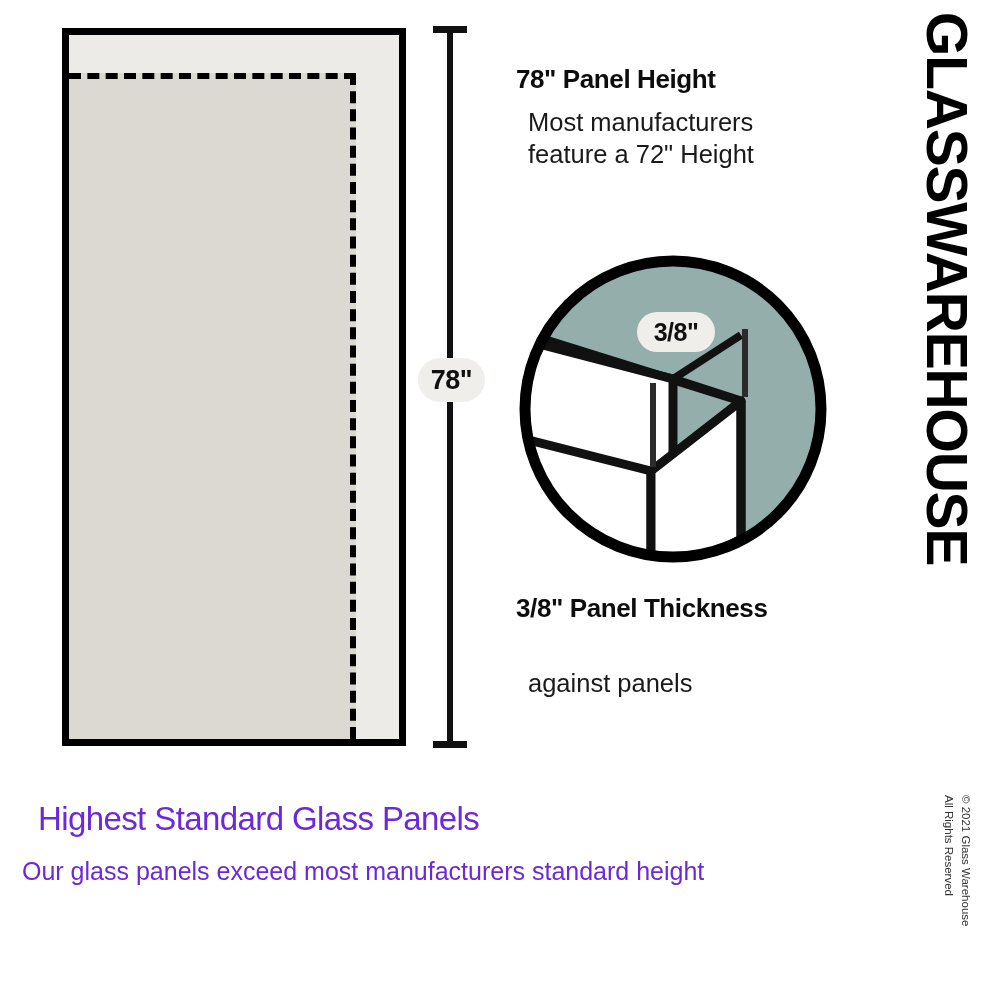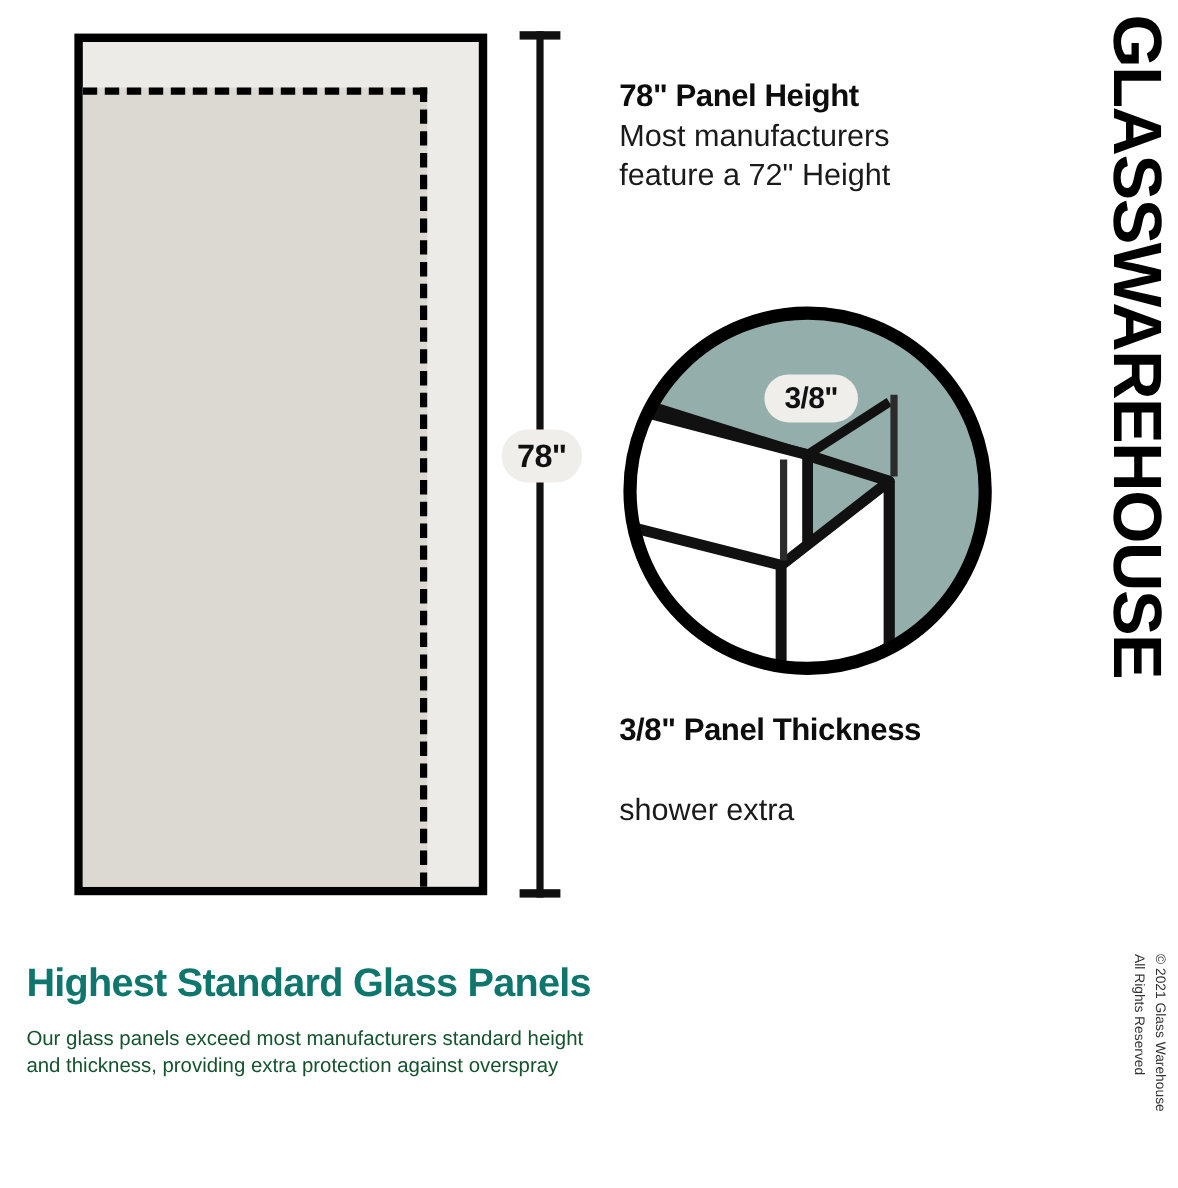--- a/index.html
+++ b/index.html
@@ -98,21 +98,21 @@
     font-weight: bold;
     letter-spacing: -0.4px;
     line-height: 1.12;
     margin: 0 0 4px 0;
     color: #0d0d0d;
   }
   .tb-body {
     font-size: 25.5px;
     font-weight: normal;
     line-height: 1.26;
-    margin: 0;
+    margin: 12px;
     color: #1a1a1a;
   }
 
   
   .circle-illo {
     position: absolute;
     left: 513px;
     top: 249px;
     width: 320px;
     height: 320px;
@@ -121,30 +121,30 @@
 
   
   .foot {
     position: absolute;
     left: 22px;
     top: 800px;
     width: 870px;
   }
   .foot-title {
     font-size: 33px;
-    font-weight: bold;
+    font-weight: normal;
     letter-spacing: -0.6px;
-    margin: 0 0 17px 0;
-    color: #0f766e;
+    margin: 0 0 17px 16px;
+    color: #6d28d9;
   }
   .foot-para {
-    font-size: 17px;
+    font-size: 25px;
     line-height: 1.30;
     margin: 0;
-    color: #14532d;
+    color: #6d28d9;
   }
 
   
   .brand {
     position: absolute;
     left: 905px;
     top: 0px;
     width: 78px;
     height: 600px;
   }
@@ -245,29 +245,29 @@
     </svg>
     <div style="position:absolute;left:124px;top:63px;width:78px;height:40px;
                 display:flex;align-items:center;justify-content:center;
                 font-size:25px;font-weight:bold;letter-spacing:-0.5px;color:#111;">3/8"</div>
   </div>
 
   <div class="txt-block thick-block">
     <p class="tb-title">3/8" Panel Thickness</p>
     <p class="tb-body">
       <br>
-      <span>shower extra</span>
+      <span>against panels</span>
     </p>
   </div>
 
   <div class="foot">
     <h1 class="foot-title">Highest Standard Glass Panels</h1>
     <p class="foot-para">
       <span>Our glass panels exceed most manufacturers standard height</span><br>
-      <span>and thickness, providing extra protection against overspray</span><br>
+      <br>
     </p>
   </div>
 
   <div class="brand">
     <div class="brand-text">GLASSWAREHOUSE</div>
   </div>
 
   <div class="copyright">
     <div class="cr-text">
       <div>© 2021 Glass Warehouse</div>

